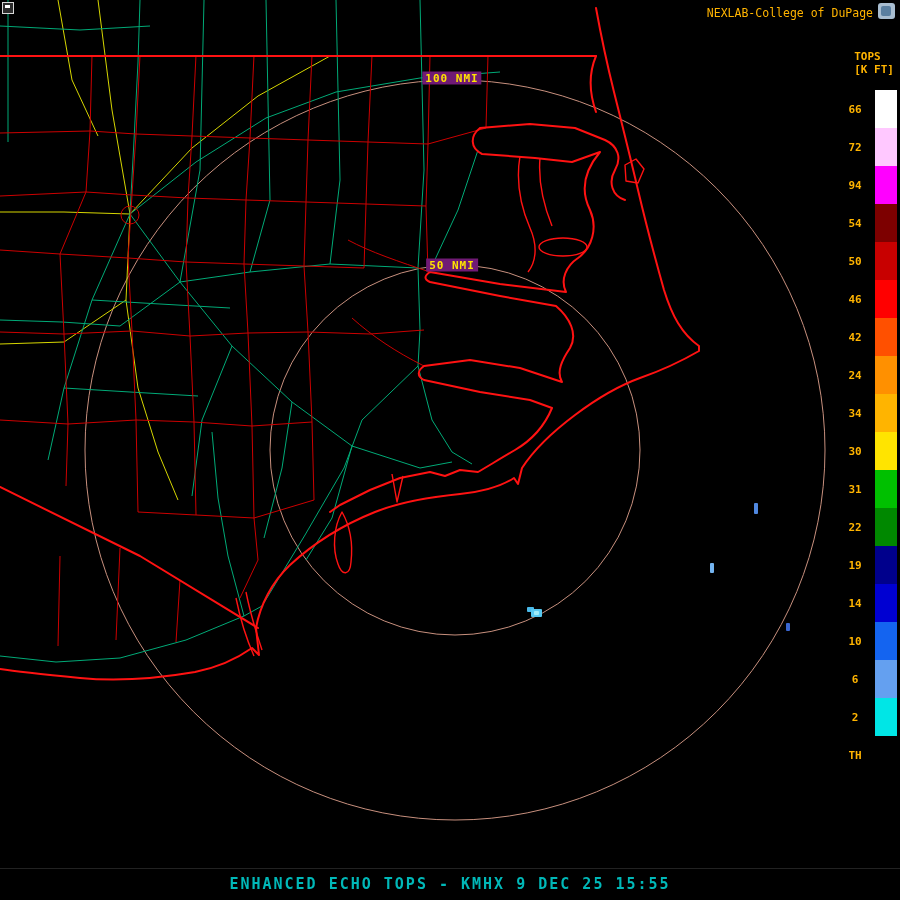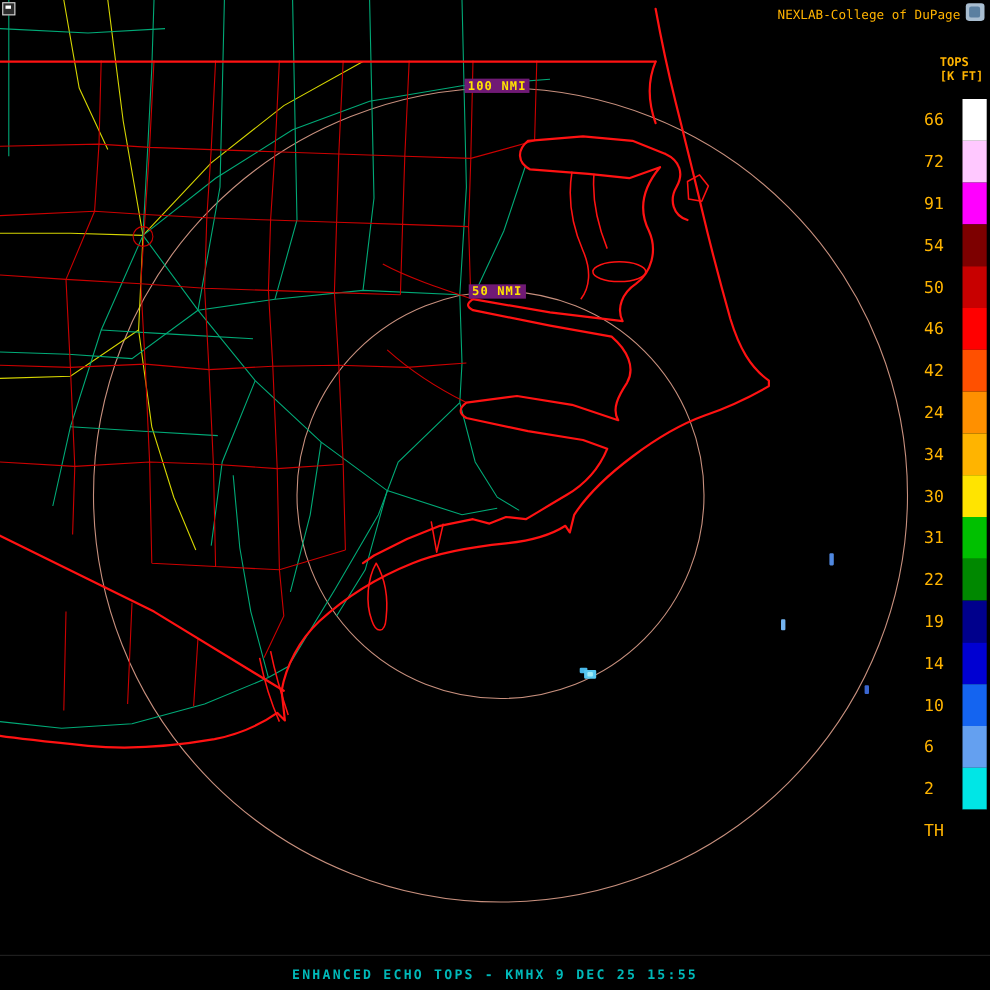--- a/index.html
+++ b/index.html
@@ -23,27 +23,27 @@
   #ring-label-100 { left:452px; top:78px; }
   #ring-label-50  { left:452px; top:265px; }
   #brand { position:absolute; top:6px; right:27px; color:#ffb400; font-size:11.5px; font-weight:normal; }
   #logo  { position:absolute; top:3px; right:5px; width:17px; height:16px; background:#a8bdd0; border-radius:3px; }
   #logo::after { content:""; position:absolute; left:3px; top:3px; width:10px; height:10px; background:#5a7fa0; border-radius:2px; }
   #corner-glyph { position:absolute; left:2px; top:2px; width:12px; height:12px; border:1px solid #d8d8d8; background:#2c2c2c; }
   #corner-glyph::after { content:""; position:absolute; left:2px; top:2px; width:5px; height:3px; background:#ffffff; }
   #scale-title { position:absolute; top:50px; right:6px; text-align:left; color:#ffb400; font-size:11px; font-weight:bold; line-height:13px; }
   #scale { position:absolute; top:90px; right:3px; }
   .scale-row { display:flex; align-items:center; height:38px; }
-  .scale-label { width:30px; text-align:left; margin-right:5px; color:var(--c-scalelabel,#ffb400); font-size:15px; font-weight:normal; }
+  .scale-label { width:30px; text-align:center; margin-right:5px; color:var(--c-scalelabel,#ffb400); font-size:11px; font-weight:bold; }
   .scale-swatch { width:22px; height:38px; }
   .echo { position:absolute; border-radius:1px; }
   #footer-line { position:absolute; left:0; right:0; bottom:31px; height:1px; background:#222; }
   #footer {
     position:absolute; left:0; right:0; bottom:7px; text-align:center;
-    color:#00b8b8; font-size:12px; font-weight:bold; letter-spacing:2px; white-space:pre;
+    color:#00b8b8; font-size:15px; font-weight:bold; letter-spacing:2px; white-space:pre;
   }
 </style>
 </head>
 <body>
 
 <div id="screen">
 
   <svg id="map" width="900" height="900" viewBox="0 0 900 900">
 
     <g class="ringline">
@@ -131,21 +131,21 @@
   <div id="scale">
       <div class="scale-row">
         <div class="scale-label">66</div>
         <div class="scale-swatch" style="background: rgb(255, 255, 255);"></div>
       </div>
       <div class="scale-row">
         <div class="scale-label">72</div>
         <div class="scale-swatch" style="background: rgb(255, 200, 255);"></div>
       </div>
       <div class="scale-row">
-        <div class="scale-label">91</div>
+        <div class="scale-label">94</div>
         <div class="scale-swatch" style="background: rgb(255, 0, 255);"></div>
       </div>
       <div class="scale-row">
         <div class="scale-label">54</div>
         <div class="scale-swatch" style="background: rgb(125, 0, 0);"></div>
       </div>
       <div class="scale-row">
         <div class="scale-label">50</div>
         <div class="scale-swatch" style="background: rgb(200, 0, 0);"></div>
       </div>

